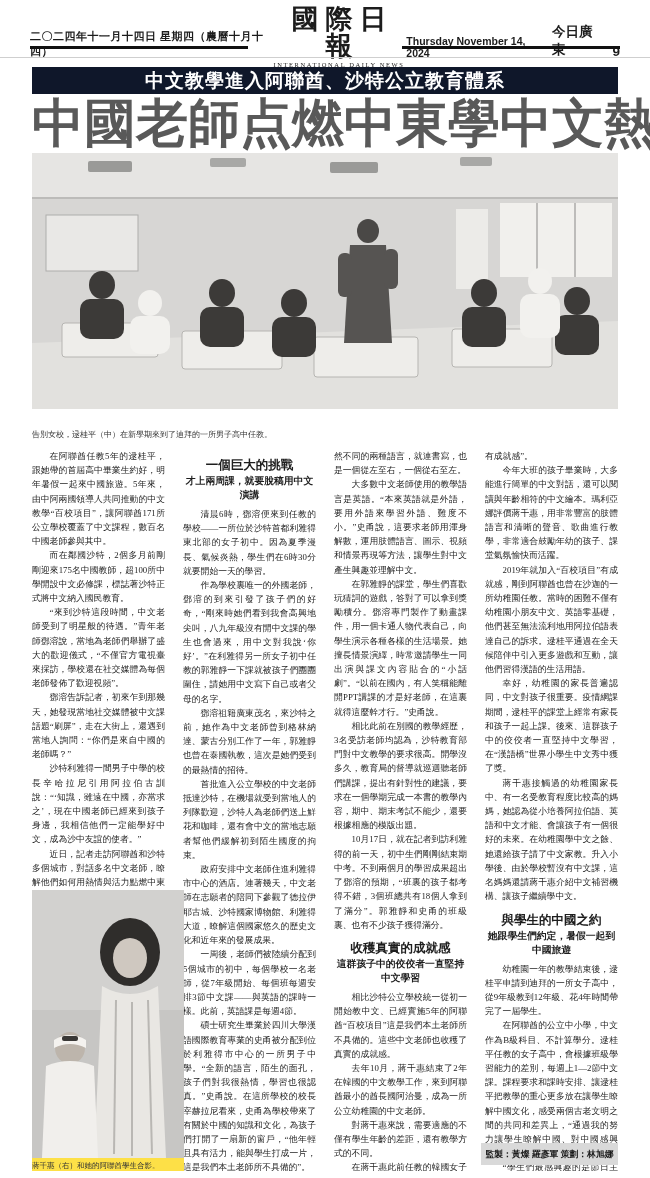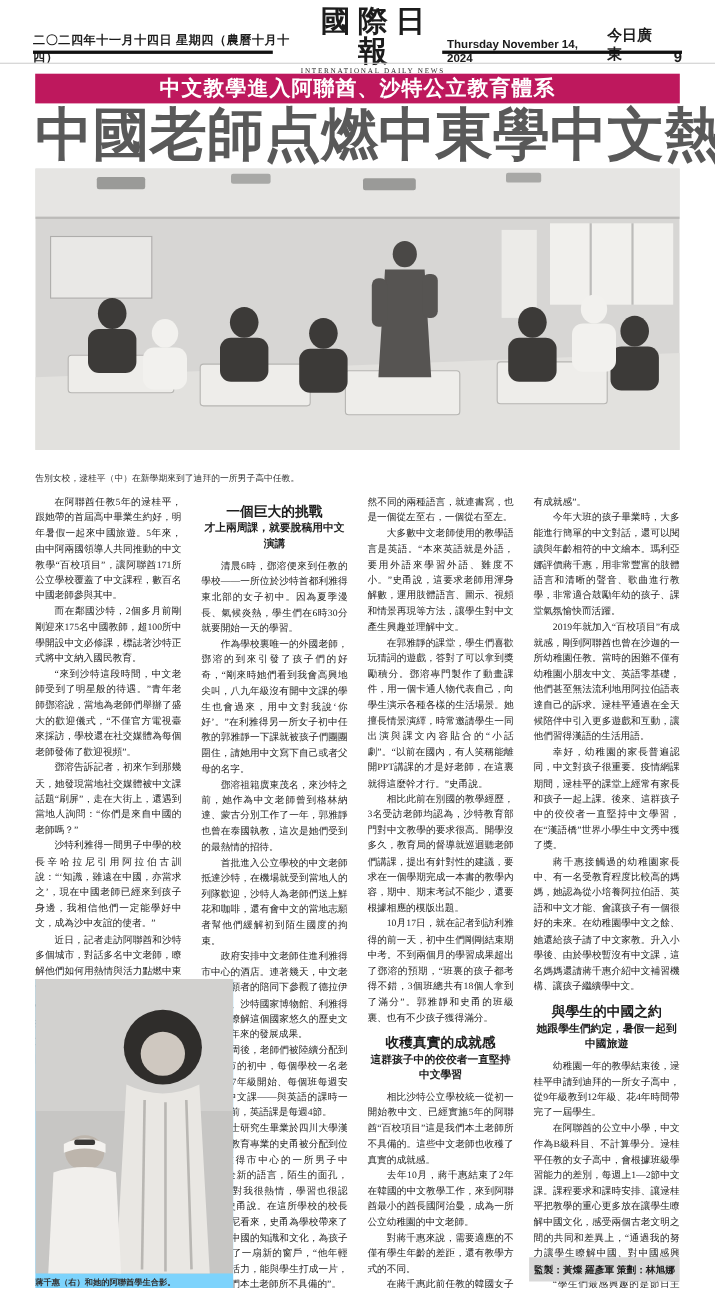--- a/index.html
+++ b/index.html
@@ -20,21 +20,21 @@
   .date-en { font-size: 10.5px; }
   .section-cn { font-size: 13.5px; }
   .page-num { font-size: 13.5px; }
   .rule { position: absolute; top: 46px; height: 3px; background: #111; }
   .rule.left { left: 30px; width: 218px; }
   .rule.right { right: 30px; width: 218px; }
   .header-underline { position: absolute; top: 57px; left: 0; width: 650px; height: 1px; background: #cfcfcf; }
   
   .kicker {
     margin: 9px 32px 0 32px; height: 27px; line-height: 27px; text-align: center;
-    color: #fff; background: #be185d; font-family: "Liberation Sans", sans-serif;
+    color: #fff; background: #0f172a; font-family: "Liberation Sans", sans-serif;
     font-weight: bold; font-size: 19px; letter-spacing: 1px;
   }
   .headline {
     margin: 2px 32px 0 32px; text-align: center; font-family: "Liberation Sans", sans-serif;
     font-weight: bold; font-size: 52px; line-height: 54px; color: #595959;
     letter-spacing: 0; white-space: nowrap;
   }
   
   .photo-main { margin: 3px 32px 0 32px; height: 256px; overflow: hidden; }
   .photo-main svg { display: block; width: 100%; height: 100%; }
@@ -42,21 +42,21 @@
   
   .columns { position: relative; margin: 9px 32px 0 32px; height: 722px; display: flex; gap: 18px; overflow: hidden; }
   .col { width: 137px; overflow: hidden; font-size: 8.8px; line-height: 14.2px; text-align: justify; color: #1e1e1e; }
   .para { text-indent: 2em; }
   .para.noindent { text-indent: 0; }
   .subhead { text-align: center; font-family: "Liberation Sans", sans-serif; font-weight: bold; margin: 8px 0 5px 0; }
   .subhead .l1 { font-size: 12.5px; line-height: 17px; }
   .subhead .l2 { font-size: 9.8px; line-height: 14px; }
   .byline { border-top: 2.5px solid #000; margin-top: 9px; padding-top: 7px;
             font-family: "Liberation Sans", sans-serif; font-weight: bold; font-size: 9px; line-height: 16px; text-align: left; text-indent: 0; }
-  .portrait-block { position: absolute; left: 0; bottom: 0; width: 180px; background: #7dd3fc; font-weight: bold; }
+  .portrait-block { position: absolute; left: 0; bottom: 0; width: 152px; background: #fde047; }
   .portrait { height: 268px; overflow: hidden; }
   .portrait svg { display: block; width: 100%; height: 100%; }
   .caption-portrait { font-size: 7.5px; line-height: 10px; margin-top: 3px; color: #333; }
   .colfooter {
     position: absolute; right: 0; bottom: 6px; width: 137px; background: #d9d9d9;
     text-align: center; font-family: "Liberation Sans", sans-serif; font-weight: bold;
     font-size: 8.8px; line-height: 22px; height: 22px;
   }
 </style>
 </head>

